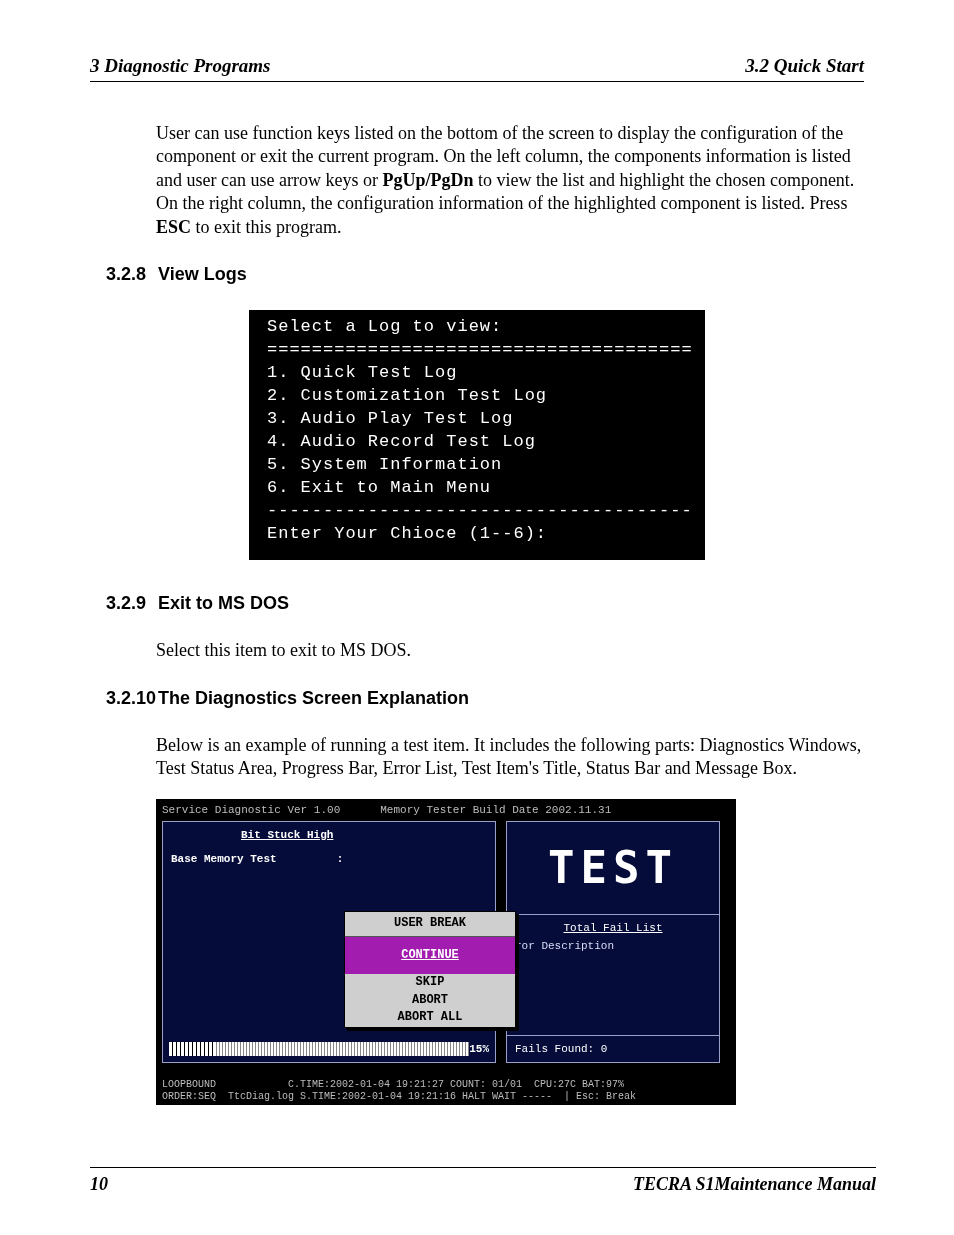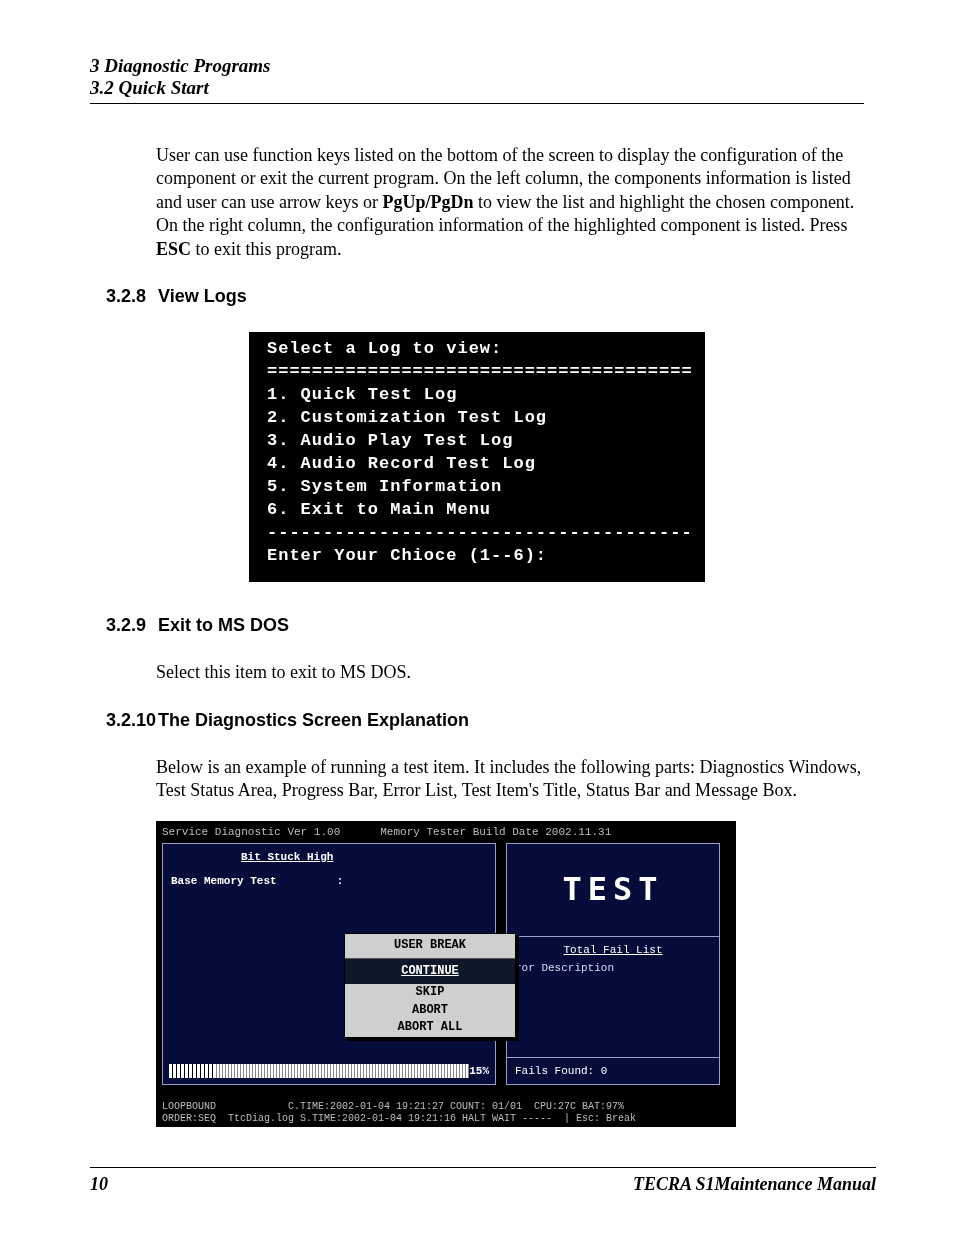--- a/index.html
+++ b/index.html
@@ -18,21 +18,20 @@
   }
   .header {
     display: flex;
     justify-content: space-between;
     font-weight: bold;
     font-style: italic;
     font-size: 19px;
     border-bottom: 1.5px solid #000;
     padding-bottom: 4px;
     margin-bottom: 40px;
-    flex-direction: column;
   }
   .body {
     font-size: 18px;
     line-height: 1.3;
   }
   .para {
     margin: 0 0 18px 66px;
   }
   .h3 {
     font-family: Arial, Helvetica, sans-serif;
@@ -40,21 +39,21 @@
     font-size: 18px;
     margin: 24px 0 24px 16px;
   }
   .h3 .num { display:inline-block; width:52px; }
   .bold { font-weight: bold; }
   .term1 {
     background: #000;
     color: #fff;
     font-family: "Courier New", monospace;
     font-size: 17px;
-    font-weight: bold;
+    font-weight: normal;
     line-height: 1.35;
     width: 420px;
     margin: 8px auto 32px auto;
     padding: 6px 18px 14px 18px;
     letter-spacing: 1px;
     white-space: pre;
   }
   .diag-wrap {
     width: 580px;
     margin: 10px 0 0 66px;
@@ -88,21 +87,21 @@
   .right-pane { width: 214px; height: 242px; display:flex; flex-direction:column; }
   .left-top {
     height: 92px;
     padding: 6px 8px;
   }
   .bsh { text-decoration: underline; margin-left: 70px; font-weight:bold; color:#fff; }
   .bmt { font-weight:bold; margin-top:10px; color:#fff; }
   .test-big {
     font-family: monospace;
     font-weight: bold;
-    font-size: 32px;
+    font-size: 44px;
     letter-spacing: 6px;
     color:#fff;
     text-align:center;
     height:92px;
     display:flex;
     align-items:center;
     justify-content:center;
     border-bottom:1px solid #9aa0c8;
   }
   .tfl {
@@ -147,25 +146,25 @@
     font-size:12px;
     text-align:center;
     box-shadow:3px 3px 0 #000;
   }
   .modal .ub {
     font-weight:bold;
     padding:4px 0;
     border-bottom:1px solid #555;
   }
   .modal .sel {
-    background:#0f172a;
+    background:#a21caf;
     color:#fff;
     font-weight:bold;
     text-decoration:underline;
-    padding:5px 0;
+    padding:11px 0;
   }
   .modal .opt { padding:1px 0; font-weight:bold; }
   .status {
     color:#bcbcbc;
     font-size:10px;
     line-height:1.2;
     padding-top:16px;
     white-space:pre;
   }
   .footer {

